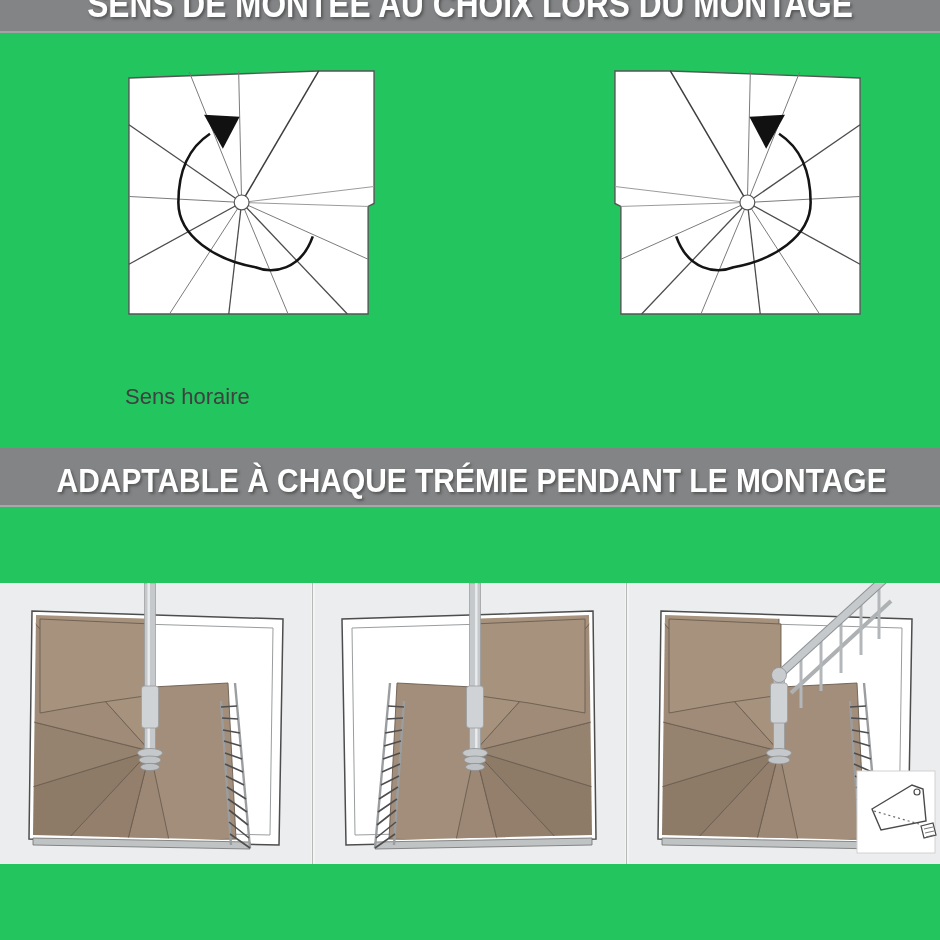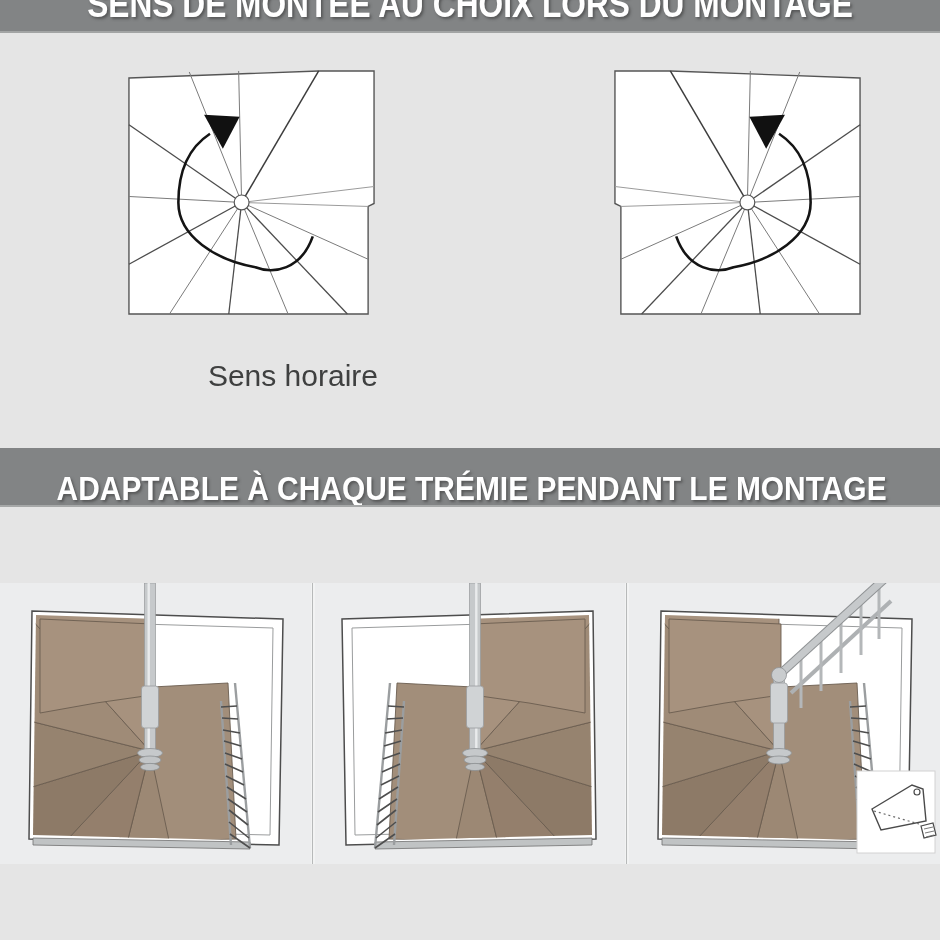--- a/index.html
+++ b/index.html
@@ -1,47 +1,47 @@
 <!DOCTYPE html>
 <html style="--banner-bg: #828485; --banner-text: #ffffff; --caption-text: #3f4040; --photo-bg: #ecedee; --wood: #a08c78; --wood-dark: #8d7a67; --metal: #c6c9cb; --outline: #4d4d4d;"><head>
 <meta charset="utf-8">
 <style>
   html,body{margin:0;padding:0;}
   body{
     width:940px;height:940px;overflow:hidden;background:#ffffff;
     font-family:"Liberation Sans", sans-serif;
     position:relative;
   }
-  .page{position:relative;width:940px;height:940px;background:#e5e5e5;}
+  .page{position:relative;width:940px;height:940px;background:#22c55e;}
 
   
   .banner{
     position:absolute;left:0;width:940px;
     background:var(--banner-bg,#828485);
     overflow:hidden;
   }
   .banner .txt{
     position:absolute;left:0;width:100%;text-align:center;
     color:var(--banner-text,#ffffff);
     font-weight:700;white-space:nowrap;
     text-shadow:2px 2px 3px rgba(50,50,50,0.55);
   }
   .banner .txt .squeeze{display:inline-block;transform:scaleX(0.88);transform-origin:center;}
   .banner-top{top:0;height:31px;border-bottom:2px solid #a2a4a4;}
   .banner-top .txt{top:-15px;font-size:36px;line-height:40px;}
   .banner-middle{top:448px;height:57px;border-bottom:2px solid #a6a8a8;}
-  .banner-middle .txt{top:12px;font-size:34px;line-height:57px;text-align:right;}
+  .banner-middle .txt{top:4px;font-size:34px;line-height:57px;text-align:right;}
 
   
   .diagram{position:absolute;top:65px;width:253px;height:255px;}
   .diagram-left{left:125px;}
   .diagram-right{left:611px;}
   .caption{
-    position:absolute;top:355px;height:42px;line-height:42px;
-    text-align:right;font-size:30px;color:var(--caption-text,#3f4040);
+    position:absolute;top:376px;height:42px;line-height:42px;
+    text-align:left;font-size:22px;color:var(--caption-text,#3f4040);
   }
   .caption-left{left:125px;width:253px;}
   .caption-right{left:611px;width:253px;}
 
   
   .photos{position:absolute;top:583px;left:0;width:940px;height:281px;display:flex;background:#ffffff;}
   .photo-cell{height:281px;position:relative;}
   .photo-cell svg{display:block;}
   .photo-divider{width:4px;height:281px;background:linear-gradient(to right,#f2f3f3 0 1px,#b7b9b9 1px 2px,#f2f3f3 2px 4px);}
 

